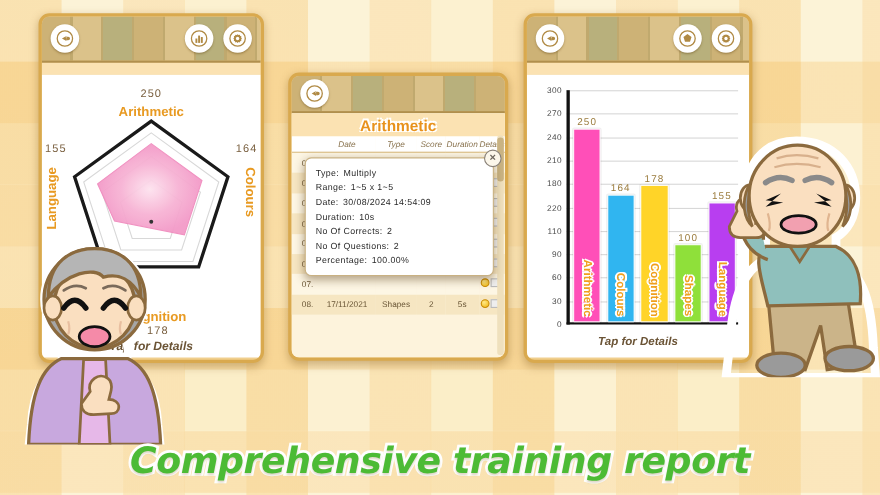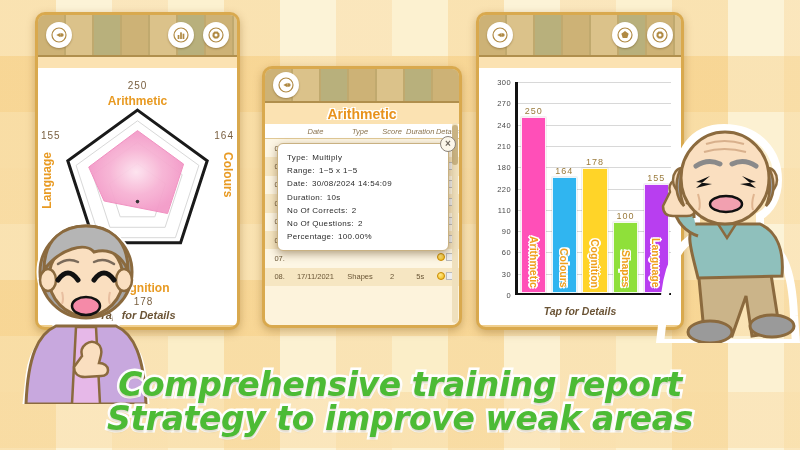--- a/index.html
+++ b/index.html
@@ -647,14 +647,13 @@
 
     <path d="M58 76 q3 10 1 16" fill="none" stroke="#e0b590" stroke-width="2"></path>
     <path d="M114 76 q-3 10 -1 16" fill="none" stroke="#e0b590" stroke-width="2"></path>
 
     <ellipse cx="86" cy="86" rx="16" ry="8" fill="#f2a0b0" stroke="#111" stroke-width="2.5"></ellipse>
   </svg>
 </div>
 
 <div id="banner">
   <div>Comprehensive training report</div>
-  <div>Strategy to improve weak areas</div>
 </div>
 
 </body></html>

